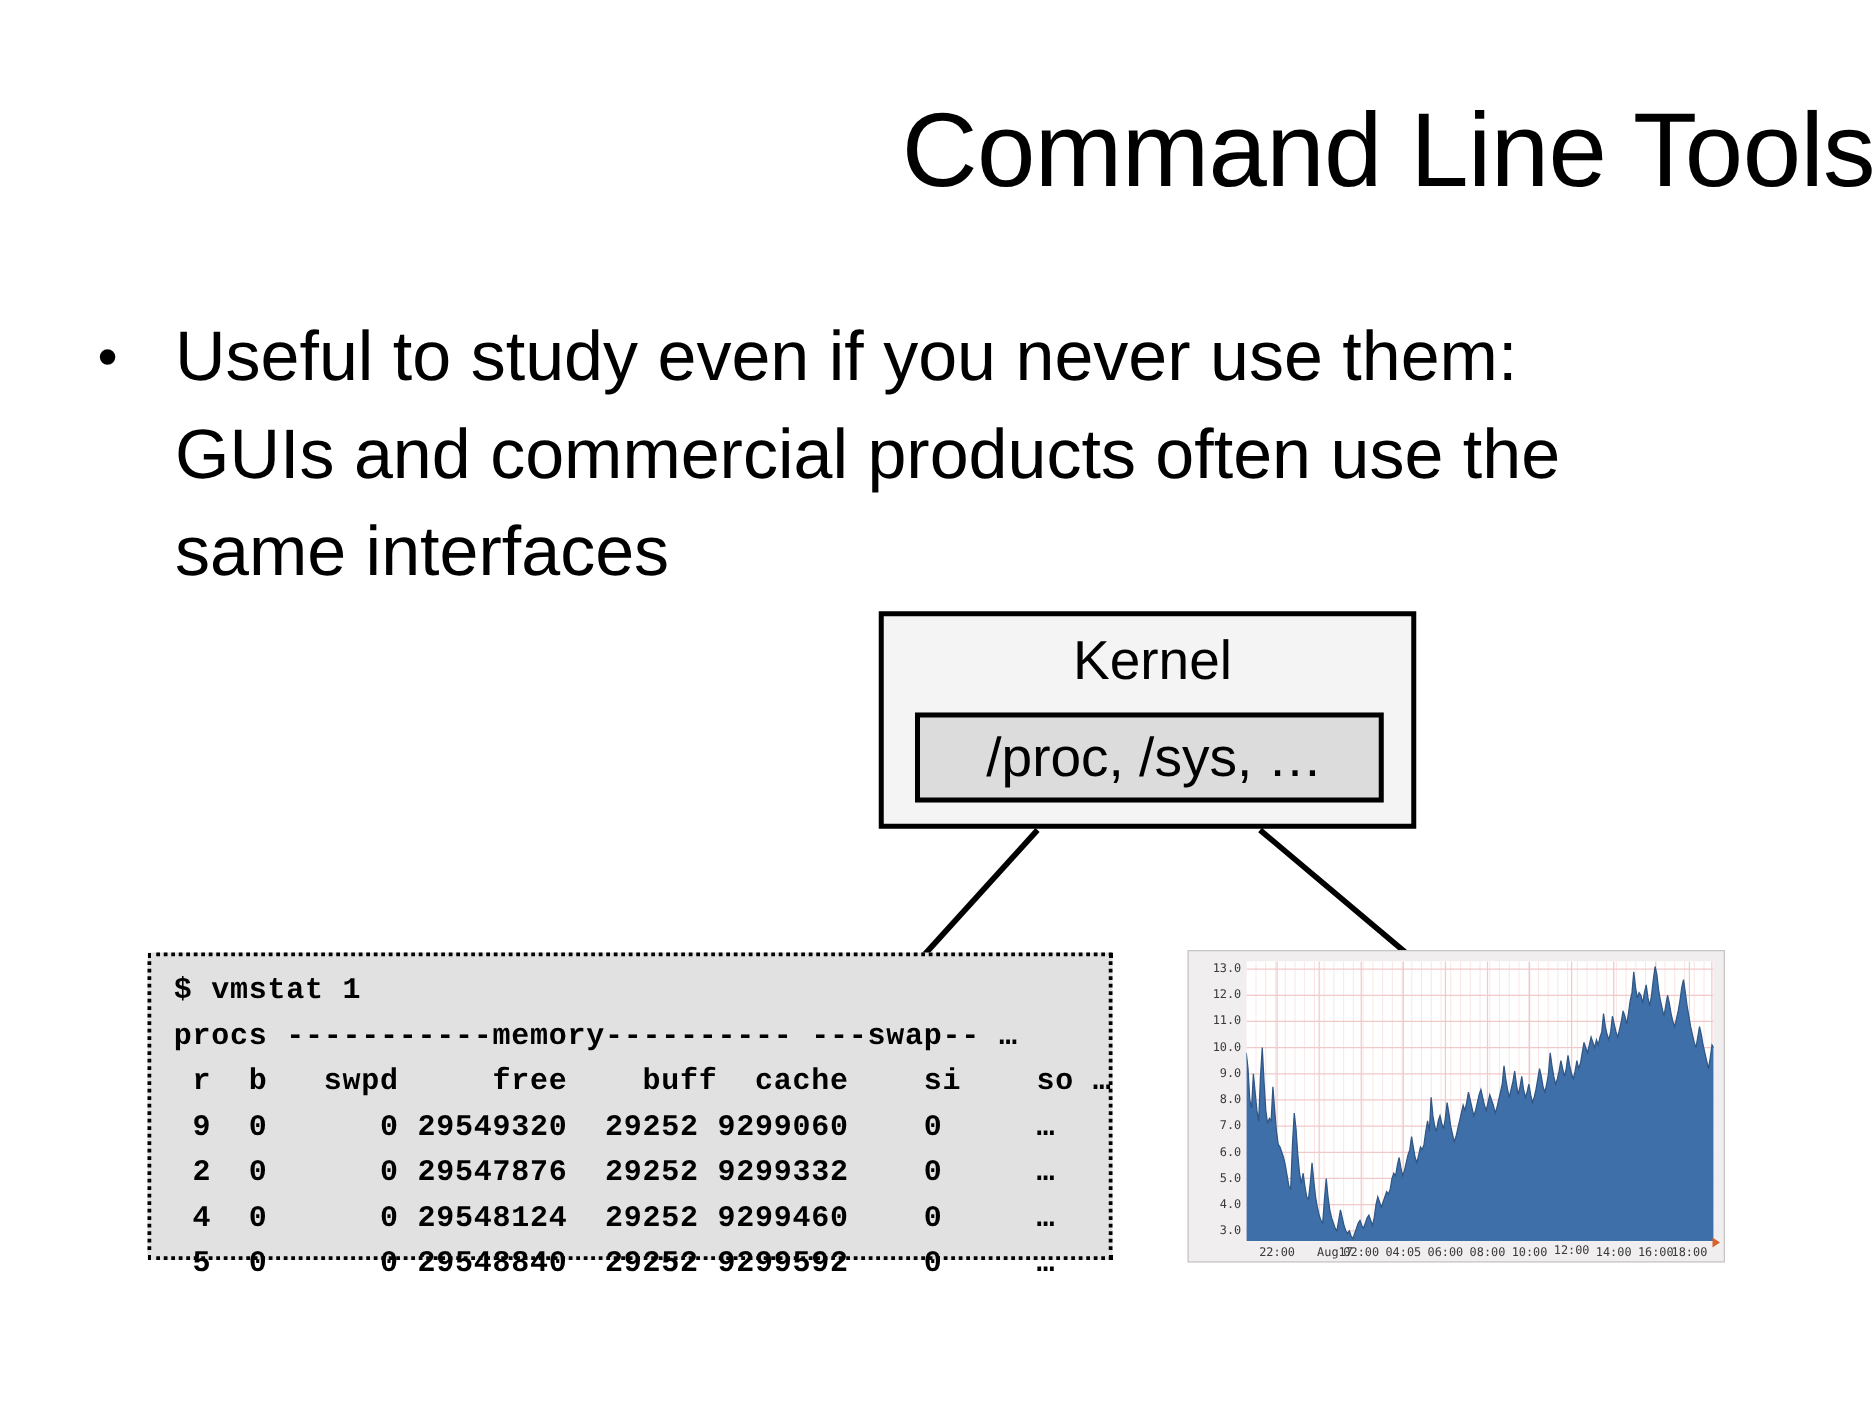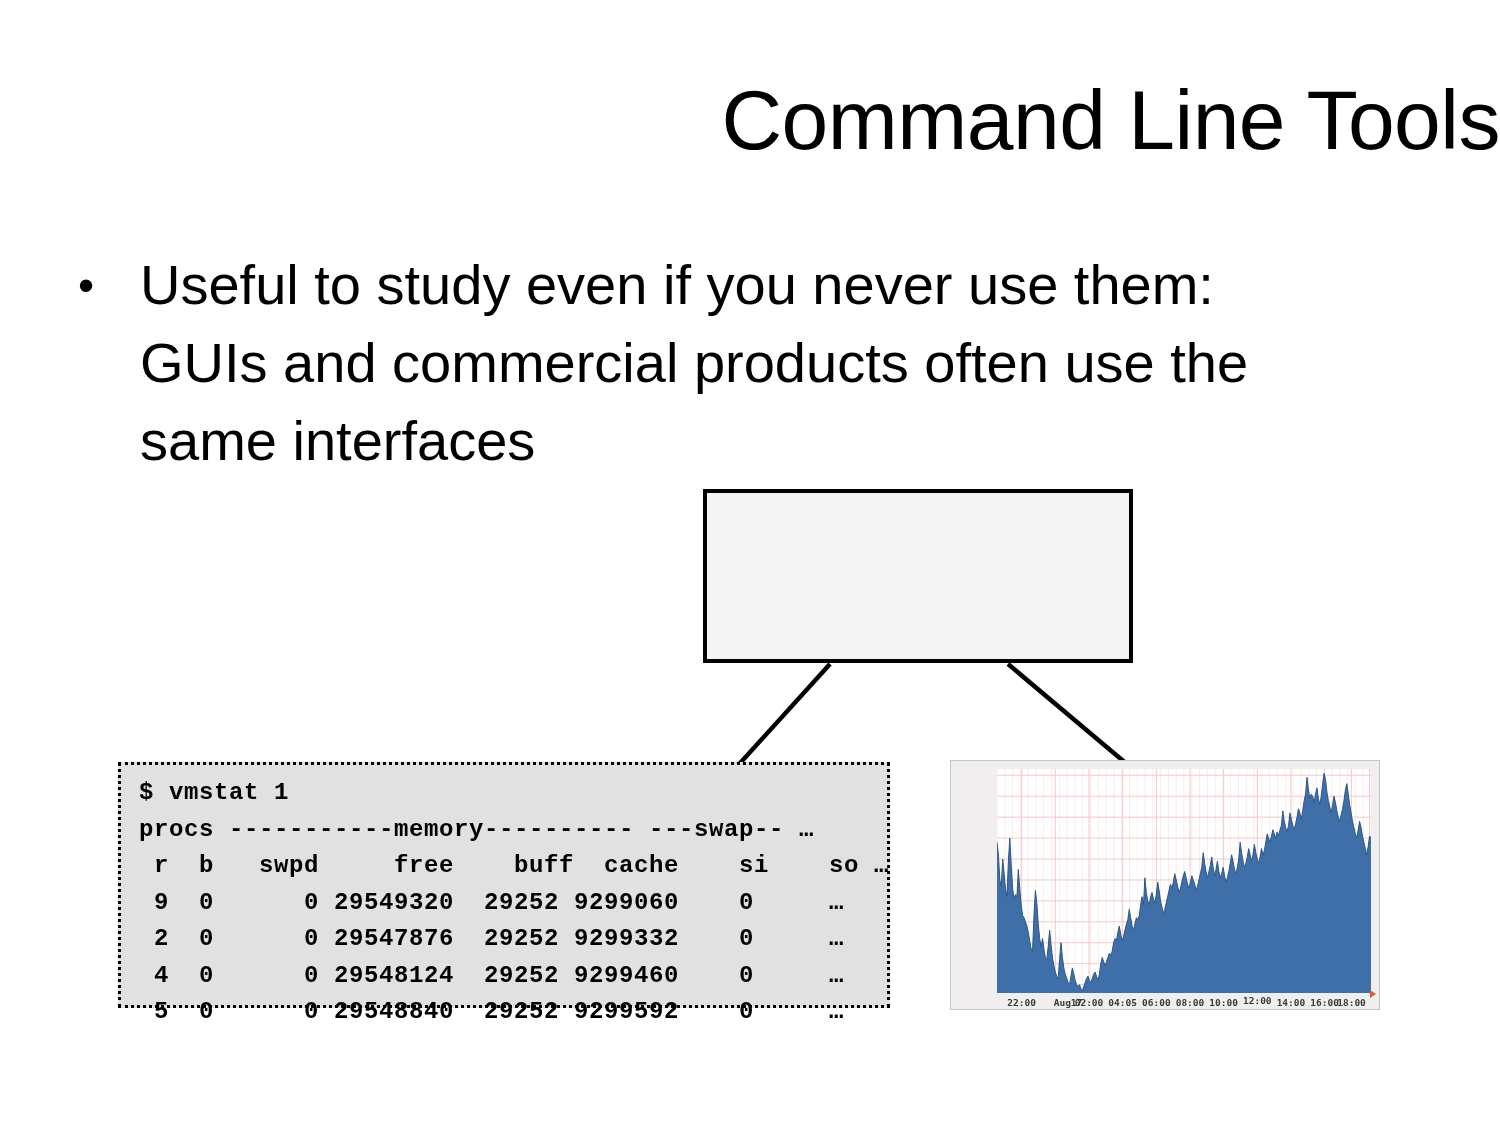--- a/index.html
+++ b/index.html
@@ -185,21 +185,20 @@
     height: 224px;
     background: #ffffff;
     overflow: hidden;
   }
   #x-axis-row {
     position: absolute;
     left: 46px;
     top: 234px;
     width: 374px;
     height: 16px;
-    font-weight: bold;
   }
   #axis-end-marker {
     position: absolute;
     right: 3px;
     top: 229px;
     width: 0;
     height: 0;
     border-left: 6px solid #d9622b;
     border-top: 4px solid transparent;
     border-bottom: 4px solid transparent;
@@ -211,20 +210,24 @@
 <div id="slide-title">Command Line Tools</div>
 
 <div id="body-list">
   <div class="bullet-row">
     <span class="bullet-mark">•</span>
     <span class="bullet-text">Useful to study even if you never use them: GUIs and commercial products often use the same interfaces</span>
   </div>
 </div>
 
 <div id="kernel-box">
+  <div id="kernel-label">Kernel</div>
+  <div id="proc-sys-box">
+    <div id="proc-sys-label">/proc, /sys, …</div>
+  </div>
 </div>
 
 <svg id="arrows-layer" viewBox="0 0 1500 1125">
   <defs>
     <marker id="arrowhead" markerWidth="6" markerHeight="6" refX="5" refY="3" orient="auto" markerUnits="strokeWidth">
       <path d="M0,0 L6,3 L0,6 L1.6,3 Z" fill="#000000"></path>
     </marker>
   </defs>
   <line x1="830" y1="664" x2="713" y2="793" stroke="#000000" stroke-width="4.5" marker-end="url(#arrowhead)"></line>
   <line x1="1008" y1="664" x2="1166" y2="797" stroke="#000000" stroke-width="4.5" marker-end="url(#arrowhead)"></line>
@@ -235,20 +238,33 @@
 procs -----------memory---------- ---swap-- …
  r  b   swpd     free    buff  cache    si    so …
  9  0      0 29549320  29252 9299060    0     …
  2  0      0 29547876  29252 9299332    0     …
  4  0      0 29548124  29252 9299460    0     …
  5  0      0 29548840  29252 9299592    0     …</pre>
 </div>
 
 <div id="chart-panel">
   <div id="chart-inner">
+    <div id="y-axis-col">
+        <div class="y-tick-label" style="top: 14.2804px;">13.0</div>
+        <div class="y-tick-label" style="top: 35.215px;">12.0</div>
+        <div class="y-tick-label" style="top: 56.1495px;">11.0</div>
+        <div class="y-tick-label" style="top: 77.0841px;">10.0</div>
+        <div class="y-tick-label" style="top: 98.0187px;">9.0</div>
+        <div class="y-tick-label" style="top: 118.953px;">8.0</div>
+        <div class="y-tick-label" style="top: 139.888px;">7.0</div>
+        <div class="y-tick-label" style="top: 160.822px;">6.0</div>
+        <div class="y-tick-label" style="top: 181.757px;">5.0</div>
+        <div class="y-tick-label" style="top: 202.692px;">4.0</div>
+        <div class="y-tick-label" style="top: 223.626px;">3.0</div>
+      </div>
     <div id="plot-area">
       <svg id="plot-svg" viewBox="0 0 374 224" preserveAspectRatio="none" width="374" height="224">
           <line x1="0" y1="6.28" x2="374" y2="6.28" stroke="#f2c9c9" stroke-width="1" vector-effect="non-scaling-stroke"></line>
           <line x1="0" y1="27.21" x2="374" y2="27.21" stroke="#f2c9c9" stroke-width="1" vector-effect="non-scaling-stroke"></line>
           <line x1="0" y1="48.15" x2="374" y2="48.15" stroke="#f2c9c9" stroke-width="1" vector-effect="non-scaling-stroke"></line>
           <line x1="0" y1="69.08" x2="374" y2="69.08" stroke="#f2c9c9" stroke-width="1" vector-effect="non-scaling-stroke"></line>
           <line x1="0" y1="90.02" x2="374" y2="90.02" stroke="#f2c9c9" stroke-width="1" vector-effect="non-scaling-stroke"></line>
           <line x1="0" y1="110.95" x2="374" y2="110.95" stroke="#f2c9c9" stroke-width="1" vector-effect="non-scaling-stroke"></line>
           <line x1="0" y1="131.89" x2="374" y2="131.89" stroke="#f2c9c9" stroke-width="1" vector-effect="non-scaling-stroke"></line>
           <line x1="0" y1="152.82" x2="374" y2="152.82" stroke="#f2c9c9" stroke-width="1" vector-effect="non-scaling-stroke"></line>

